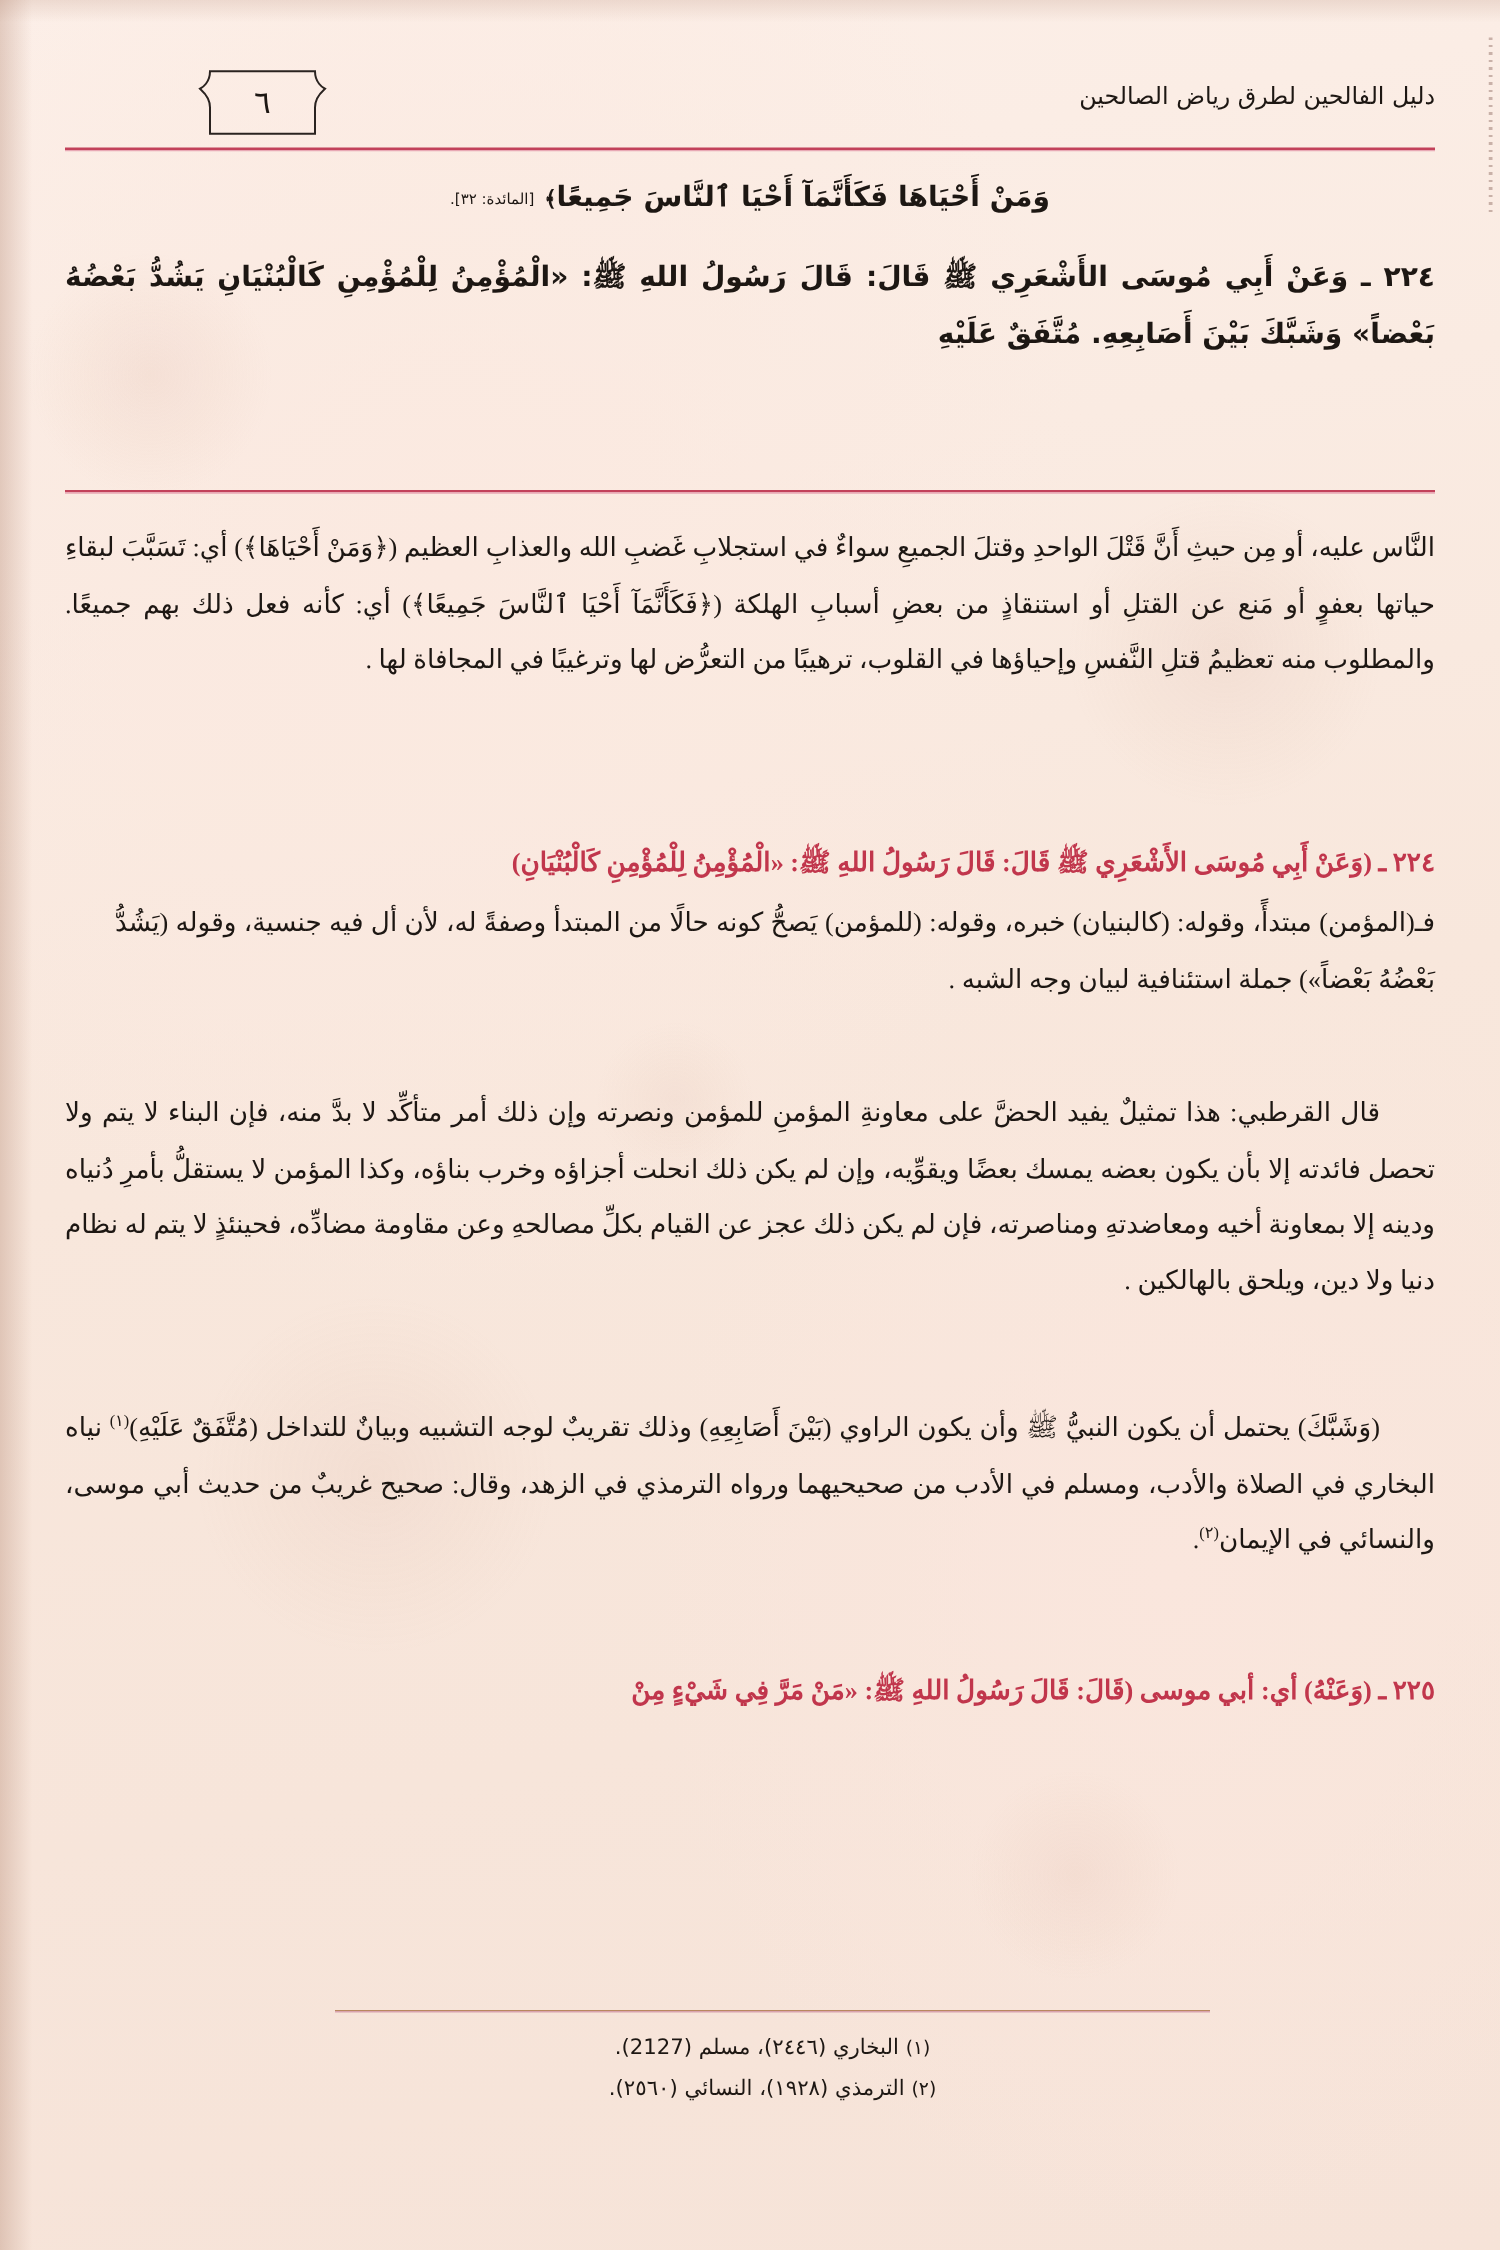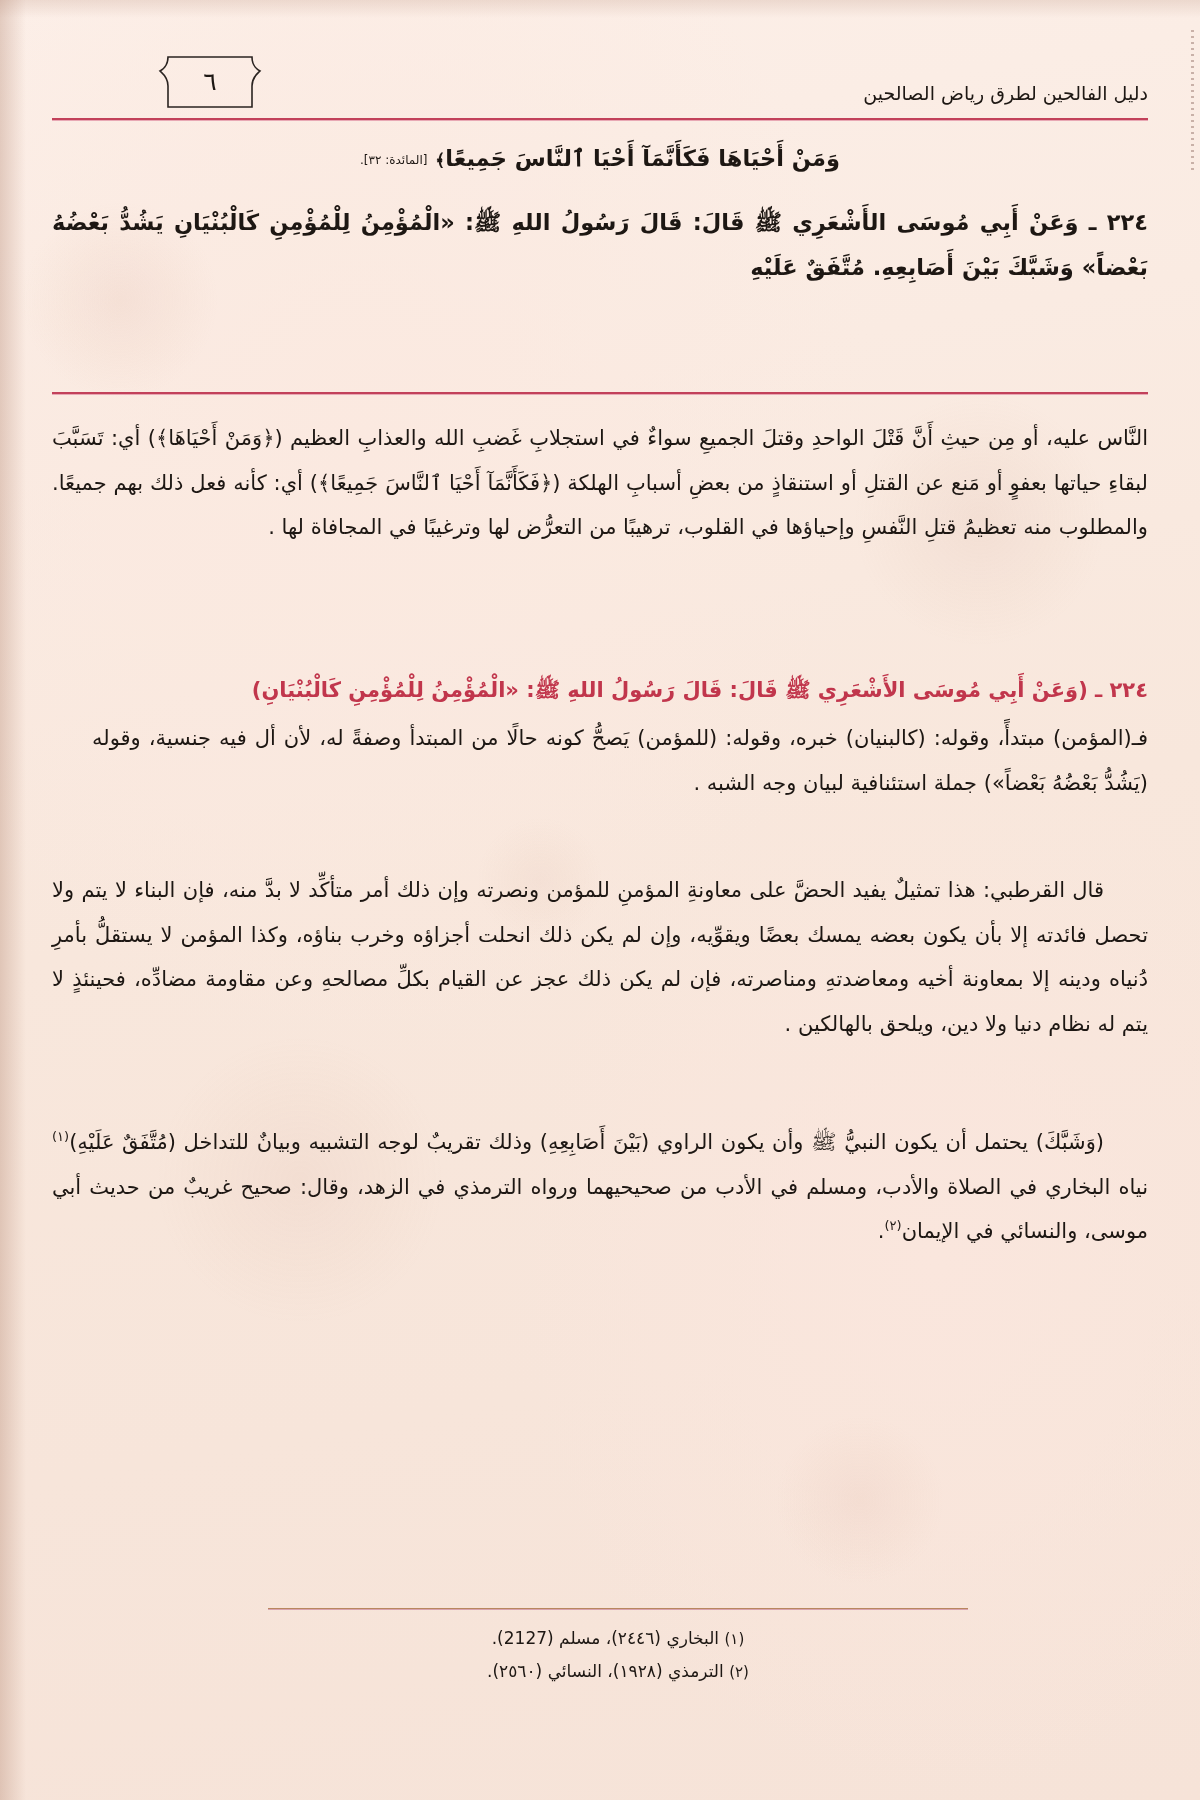--- a/index.html
+++ b/index.html
@@ -61,21 +61,21 @@
   .header {
     position: absolute;
     top: 58px;
     left: 52px;
     right: 52px;
     height: 58px;
   }
   .header-title {
     position: absolute;
     right: 0;
-    top: 24px;
+    top: 8px;
     font-size: 19px;
     color: #1d1713;
     letter-spacing: 0;
     white-space: nowrap;
   }
   .page-num-frame {
     position: absolute;
     left: 106px;
     top: -4px;
     width: 104px;
@@ -135,21 +135,21 @@
     line-height: 2.0;
     font-weight: 600;
     letter-spacing: .2px;
   }
   .matn .ref {
     font-size: 12px;
     font-weight: 400;
     vertical-align: 2px;
   }
 
-  .shrh { font-size: 21px; line-height: 2.12; }
+  .shrh { font-size: 21px; line-height: 2.12; font-family: Liberation Serif, serif; }
   .shrh.red { font-weight: 600; }
 
   .dots { letter-spacing: 3px; }
 
   
   .indent { text-indent: 44px; }
 
   
   .footnotes {
     position: absolute;
@@ -220,20 +220,23 @@
 
   <div class="blk shrh just indent" style="top:868px;">
     <span>قال القرطبي: هذا تمثيلٌ يفيد الحضَّ على معاونةِ المؤمنِ للمؤمن ونصرته وإن ذلك أمر متأكِّد لا بدَّ منه، فإن البناء لا يتم ولا تحصل فائدته إلا بأن يكون بعضه يمسك بعضًا ويقوِّيه، وإن لم يكن ذلك انحلت أجزاؤه وخرب بناؤه، وكذا المؤمن لا يستقلُّ بأمرِ دُنياه ودينه إلا بمعاونة أخيه ومعاضدتهِ ومناصرته، فإن لم يكن ذلك عجز عن القيام بكلِّ مصالحهِ وعن مقاومة مضادِّه، فحينئذٍ لا يتم له نظام دنيا ولا دين، ويلحق بالهالكين .</span>
   </div>
 
   <div class="blk shrh just indent" style="top:1120px;">
     <span>(وَشَبَّكَ) يحتمل أن يكون النبيُّ ﷺ وأن يكون الراوي (بَيْنَ أَصَابِعِهِ) وذلك تقريبٌ لوجه التشبيه وبيانٌ للتداخل (مُتَّفَقٌ عَلَيْهِ)</span><sup class="fnref">(١)</sup>
     <span>نياه البخاري في الصلاة والأدب، ومسلم في الأدب من صحيحيهما ورواه الترمذي في الزهد، وقال: صحيح غريبٌ من حديث أبي موسى، والنسائي في الإيمان</span><sup class="fnref">(٢)</sup><span>.</span>
   </div>
 
+  <div class="blk shrh just red" style="top:1330px;">
+    <span>٢٢٥ ـ (وَعَنْهُ) أي: أبي موسى (قَالَ: قَالَ رَسُولُ اللهِ ﷺ: «مَنْ مَرَّ فِي شَيْءٍ مِنْ</span>
+  </div>
 
   <div class="footnote-rule"></div>
 
   <div class="footnotes">
     <div class="fn-line">
       <span class="fn-mark">(١)</span>
       <span>البخاري (٢٤٤٦)، مسلم (2127).</span>
     </div>
     <div class="fn-line">
       <span class="fn-mark">(٢)</span>

